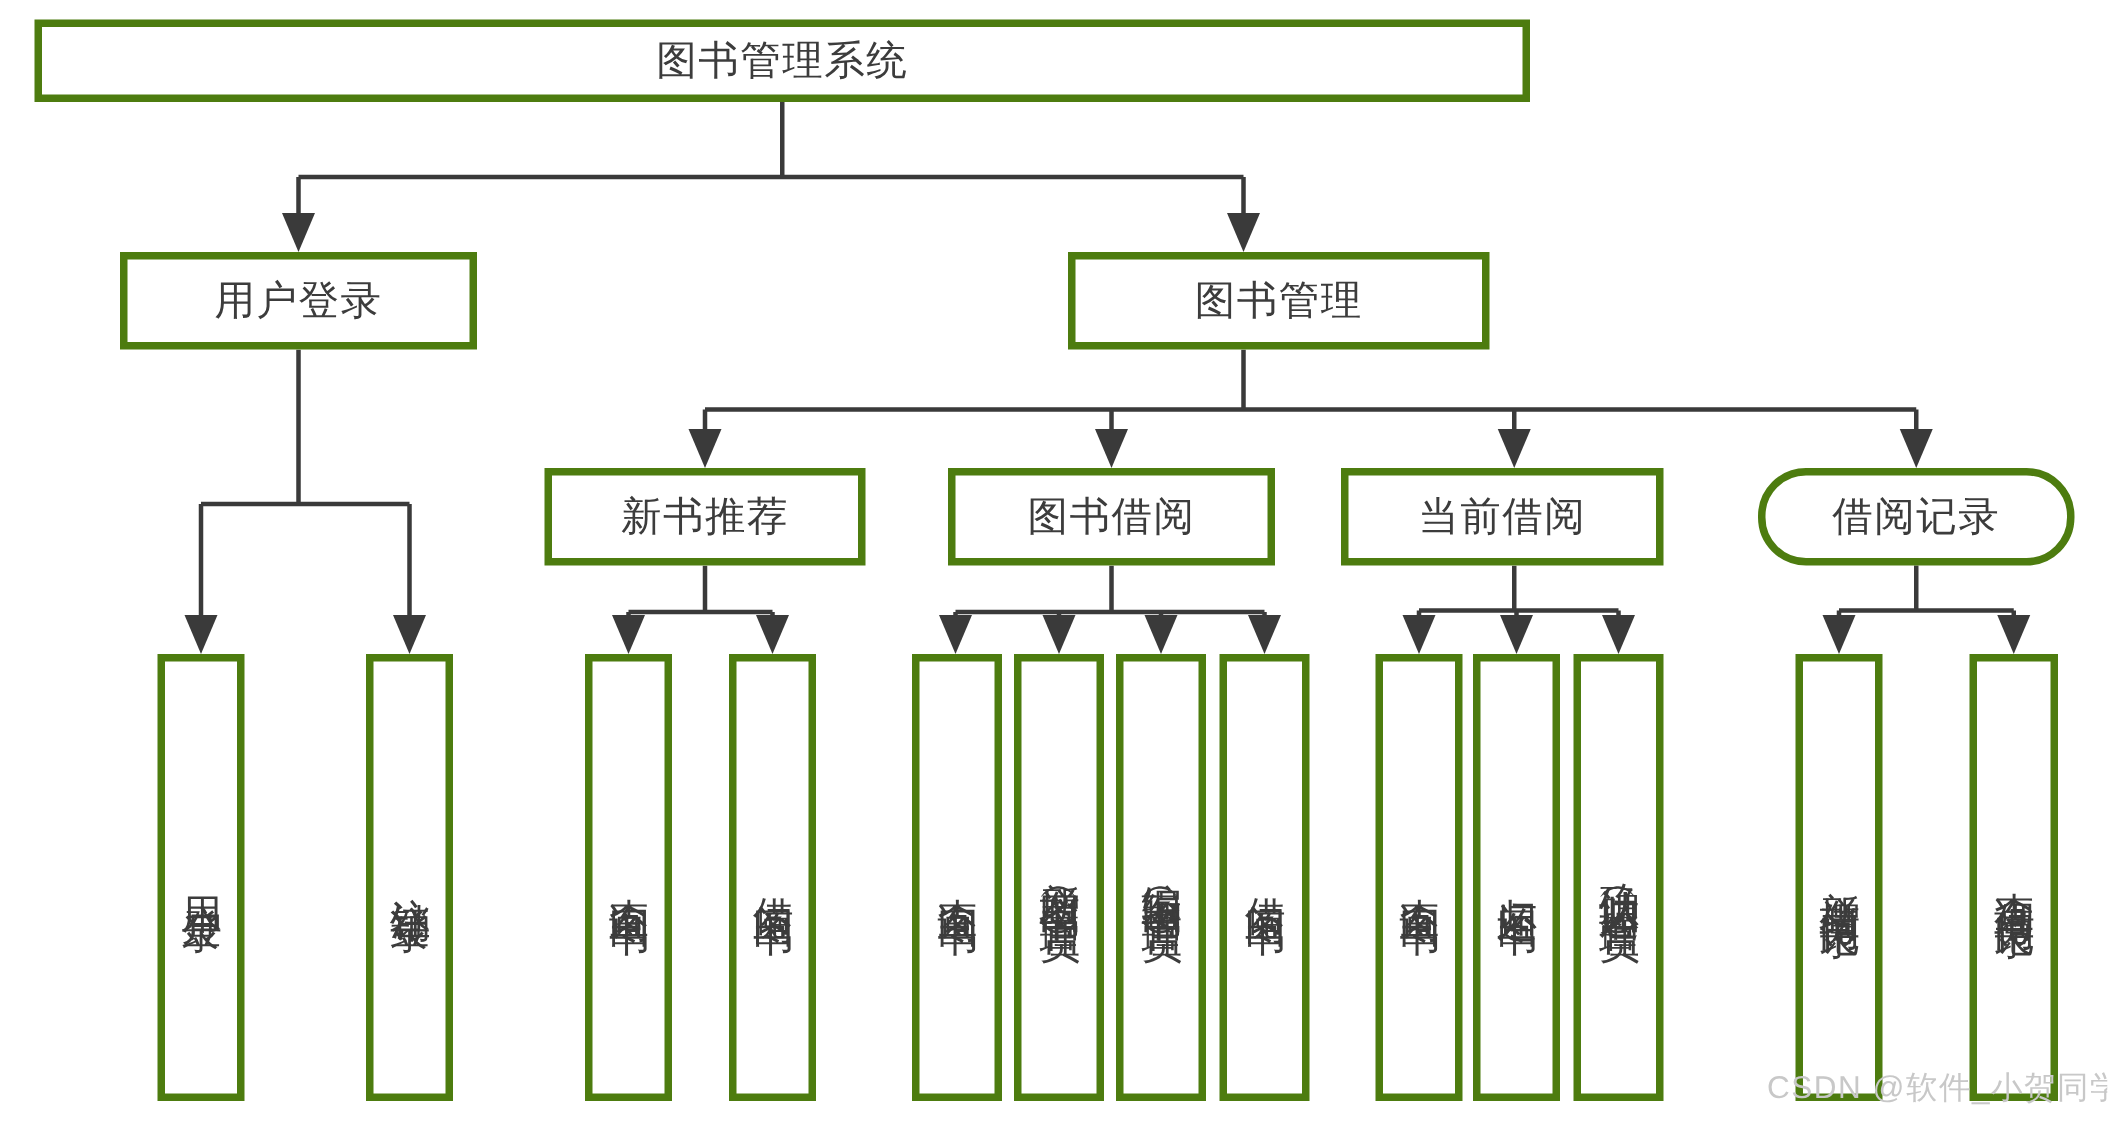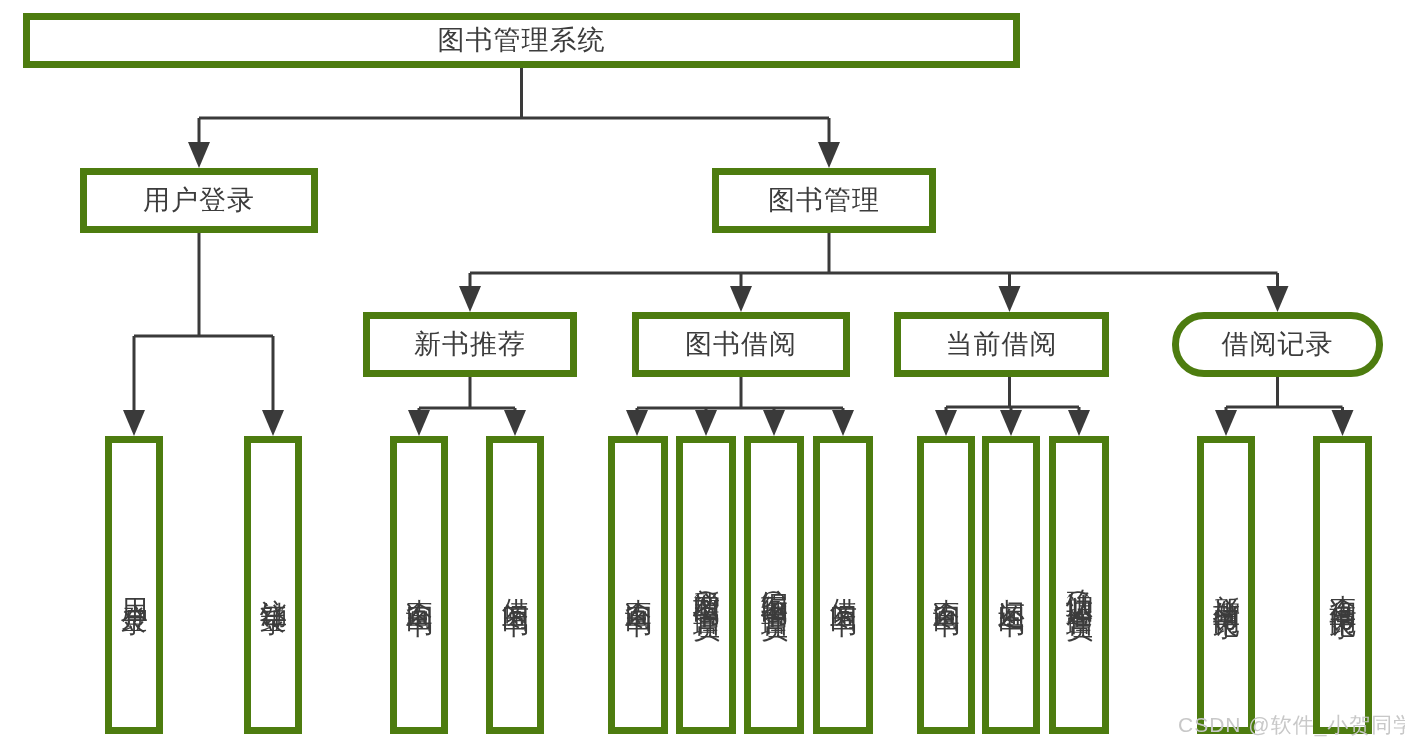--- a/index.html
+++ b/index.html
@@ -10,39 +10,39 @@
     overflow:hidden;
     font-family:"Liberation Sans","DejaVu Sans",sans-serif;
   }
   #connectors{
     position:absolute;left:0;top:0;width:1405px;height:747px;
     pointer-events:none;
   }
   .node{
     position:absolute;
     box-sizing:border-box;
-    border:7px solid #4d7c0f;
+    border:5px solid #4d7c0f;
     background:#ffffff;
     display:flex;align-items:center;justify-content:center;
     color:#3c3c3c;
     font-size:27px;
     line-height:1;
   }
   .node-h span{letter-spacing:1px;white-space:nowrap;}
   .node-v{width:58px;top:436px;height:298px;}
   .node-v span{
     writing-mode:vertical-rl;
     text-orientation:mixed;
     letter-spacing:4px;
     white-space:nowrap;
   }
   
   #n-root          {left:23px;  top:13px;  width:997px; height:55px;}
   #n-user-login    {left:80px;  top:168px; width:238px; height:65px;}
-  #n-book-mgmt     {left:712px; top:168px; width:224px; height:65px;}
+  #n-book-mgmt     {left:712px; top:168px; width:281px; height:65px;}
   #n-newbook       {left:363px; top:312px; width:214px; height:65px;}
   #n-bookborrow    {left:632px; top:312px; width:218px; height:65px;}
   #n-currentborrow {left:894px; top:312px; width:215px; height:65px;}
   #n-records       {left:1172px;top:312px; width:211px; height:65px;border-radius:32px;}
   
   #v-user-login    {left:105px;}
   #v-logout        {left:244px;}
   #v-query1        {left:390px;}
   #v-borrow1       {left:486px;}
   #v-query2        {left:608px; width:60px;}

